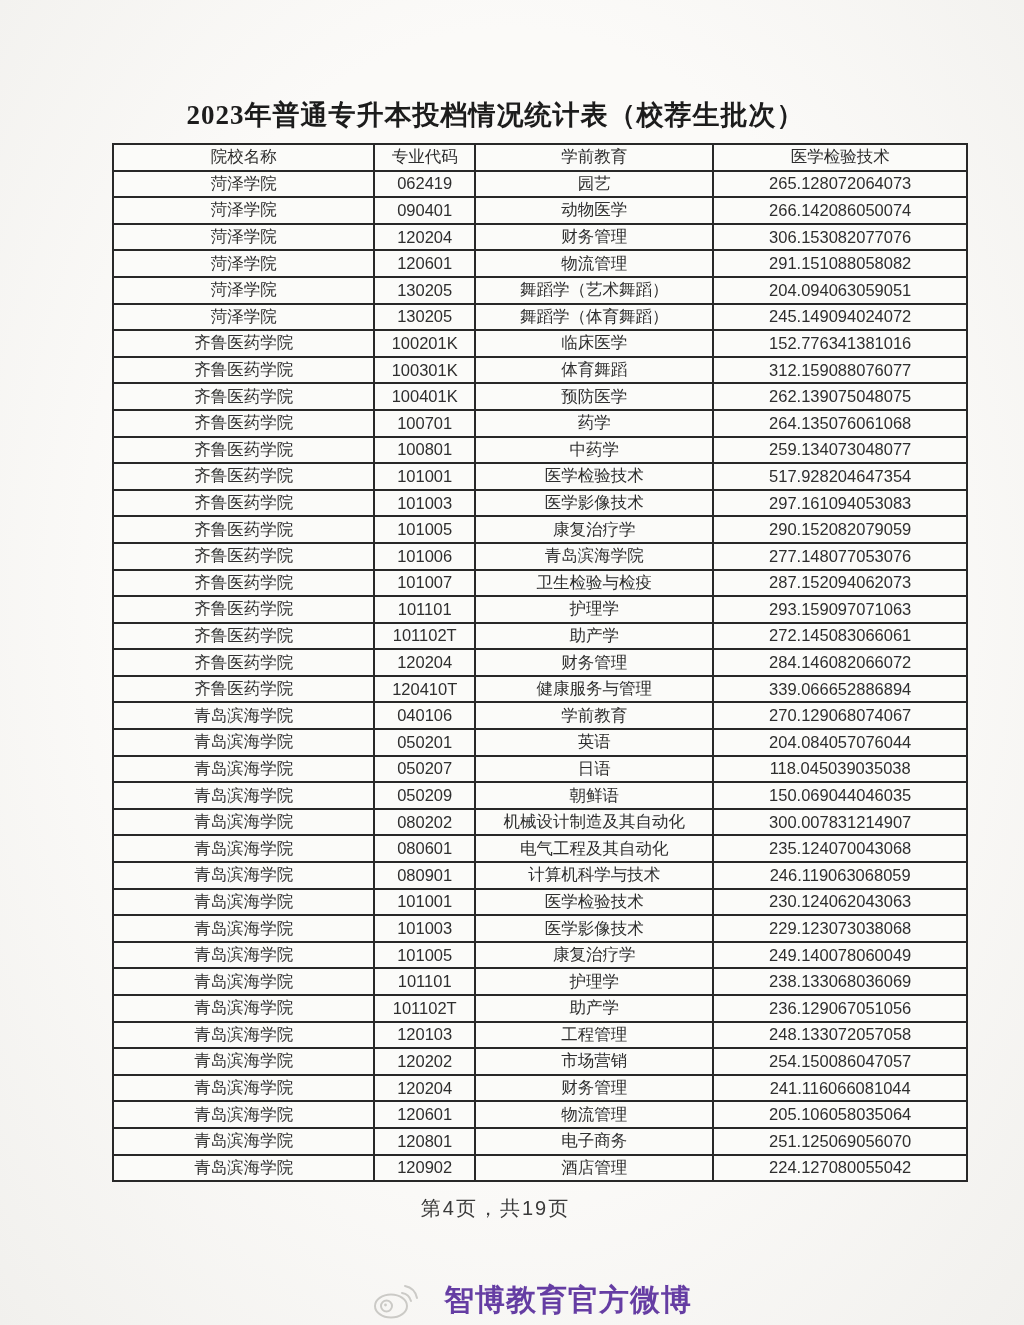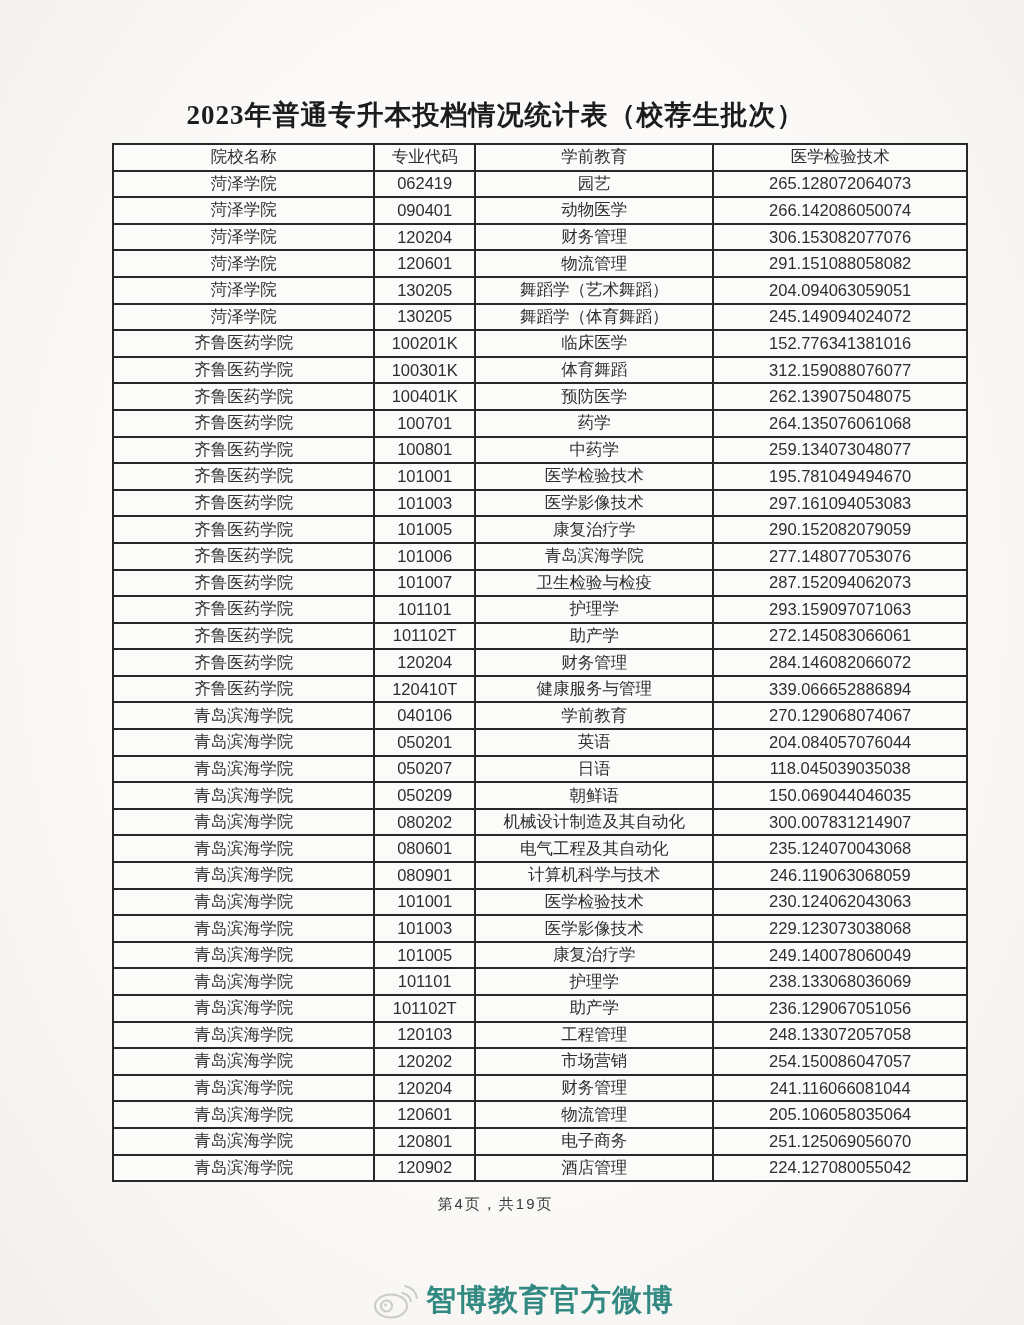--- a/index.html
+++ b/index.html
@@ -51,39 +51,40 @@
     vertical-align: middle;
     font-size: 16.5px;
     font-weight: normal;
     color: #2e2e2e;
     white-space: nowrap;
     overflow: hidden;
   }
   .page-footer {
     margin-top: 13px;
     text-align: center;
-    font-size: 15px;
+    font-size: 20px;
     letter-spacing: 2px;
     color: #3a3a3a;
   }
   .watermark {
     position: absolute;
     left: 372px;
     top: 1278px;
     display: flex;
     align-items: center;
     gap: 4px;
     opacity: 0.85;
     pointer-events: none;
   }
   .watermark .wm-text {
     font-size: 30px;
     font-weight: bold;
     letter-spacing: 1px;
-    color: #0f766e;
+    color: #4c1d95;
+    margin-left: 18px;
   }
   .watermark svg {
     display: block;
   }
 </style>
 </head>
 <body>
 
 <div class="page">
 
@@ -168,21 +169,21 @@
         <tr>
           <td>齐鲁医药学院</td>
           <td>100801</td>
           <td>中药学</td>
           <td>259.134073048077</td>
         </tr>
         <tr>
           <td>齐鲁医药学院</td>
           <td>101001</td>
           <td>医学检验技术</td>
-          <td>195.781049494670</td>
+          <td>517.928204647354</td>
         </tr>
         <tr>
           <td>齐鲁医药学院</td>
           <td>101003</td>
           <td>医学影像技术</td>
           <td>297.161094053083</td>
         </tr>
         <tr>
           <td>齐鲁医药学院</td>
           <td>101005</td>

